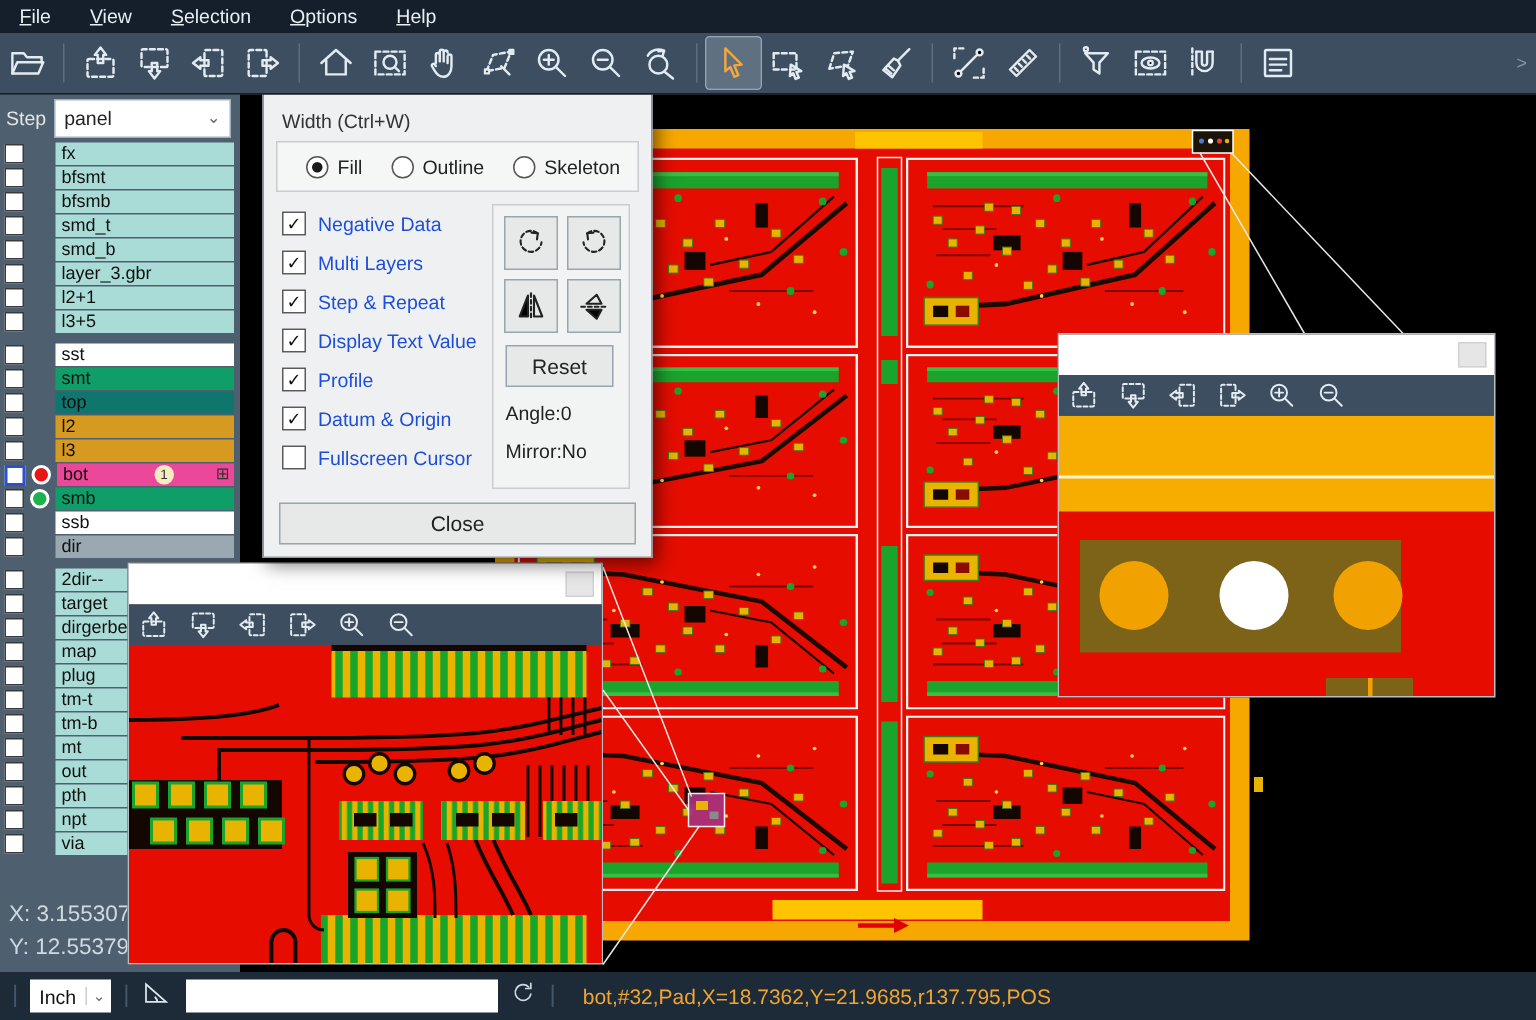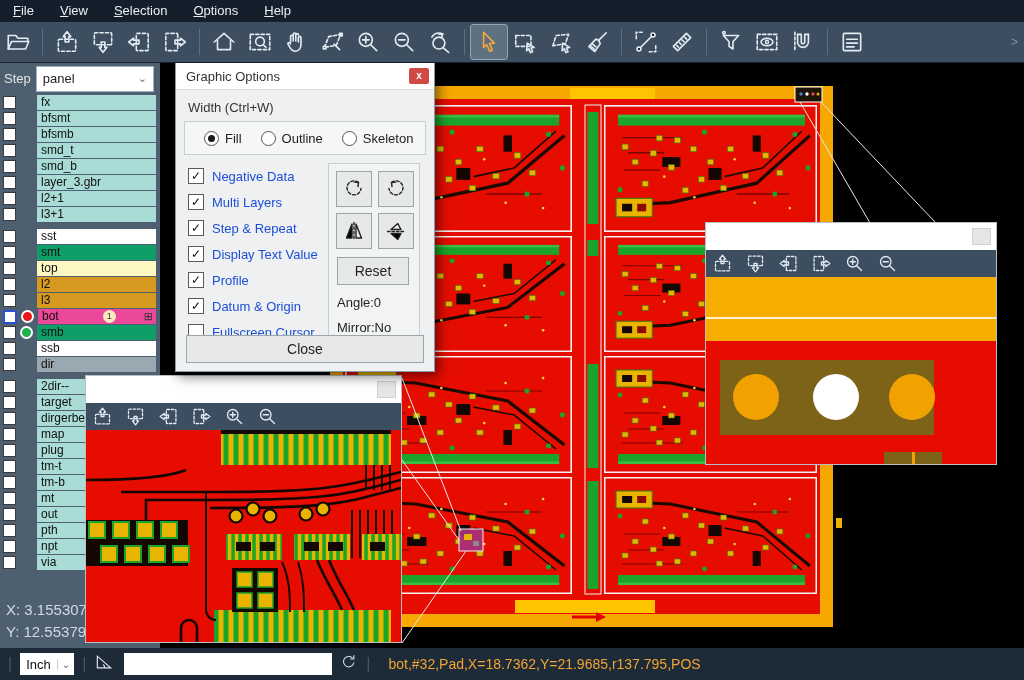--- a/index.html
+++ b/index.html
@@ -504,21 +504,21 @@
             <span class="cb"></span>
             <span class="ind"></span>
             <span class="lbl" style="background: rgb(169, 220, 214);">
               <span>l2+1</span>
             </span>
           </div>
           <div class="lrow">
             <span class="cb"></span>
             <span class="ind"></span>
             <span class="lbl" style="background: rgb(169, 220, 214);">
-              <span>l3+1</span>
+              <span>l3+5</span>
             </span>
           </div>
         </div>
         <div class="lgroup">
           <div class="lrow">
             <span class="cb"></span>
             <span class="ind"></span>
             <span class="lbl" style="background: rgb(255, 255, 255);">
               <span>sst</span>
             </span>
@@ -526,21 +526,21 @@
           <div class="lrow">
             <span class="cb"></span>
             <span class="ind"></span>
             <span class="lbl" style="background: rgb(15, 158, 104);">
               <span>smt</span>
             </span>
           </div>
           <div class="lrow">
             <span class="cb"></span>
             <span class="ind"></span>
-            <span class="lbl" style="background: #fef9c3;">
+            <span class="lbl" style="background: #0f766e;">
               <span>top</span>
             </span>
           </div>
           <div class="lrow">
             <span class="cb"></span>
             <span class="ind"></span>
             <span class="lbl" style="background: rgb(215, 154, 32);">
               <span>l2</span>
             </span>
           </div>
@@ -671,24 +671,20 @@
               <span>via</span>
             </span>
           </div>
         </div>
       </div>
   </div>
   <div id="coord-x" class="abs">X: 3.155307</div>
   <div id="coord-y" class="abs">Y: 12.553794</div>
 
   <div id="dialog" class="abs">
-    <div id="dialog-title">
-      <span>Graphic Options</span>
-      <div id="dialog-close">x</div>
-    </div>
     <div id="width-label">Width (Ctrl+W)</div>
     <div id="radio-box">
         <div class="radio-item">
           <span class="radio on"></span>
           <span>Fill</span>
         </div>
         <div class="radio-item">
           <span class="radio"></span>
           <span>Outline</span>
         </div>

